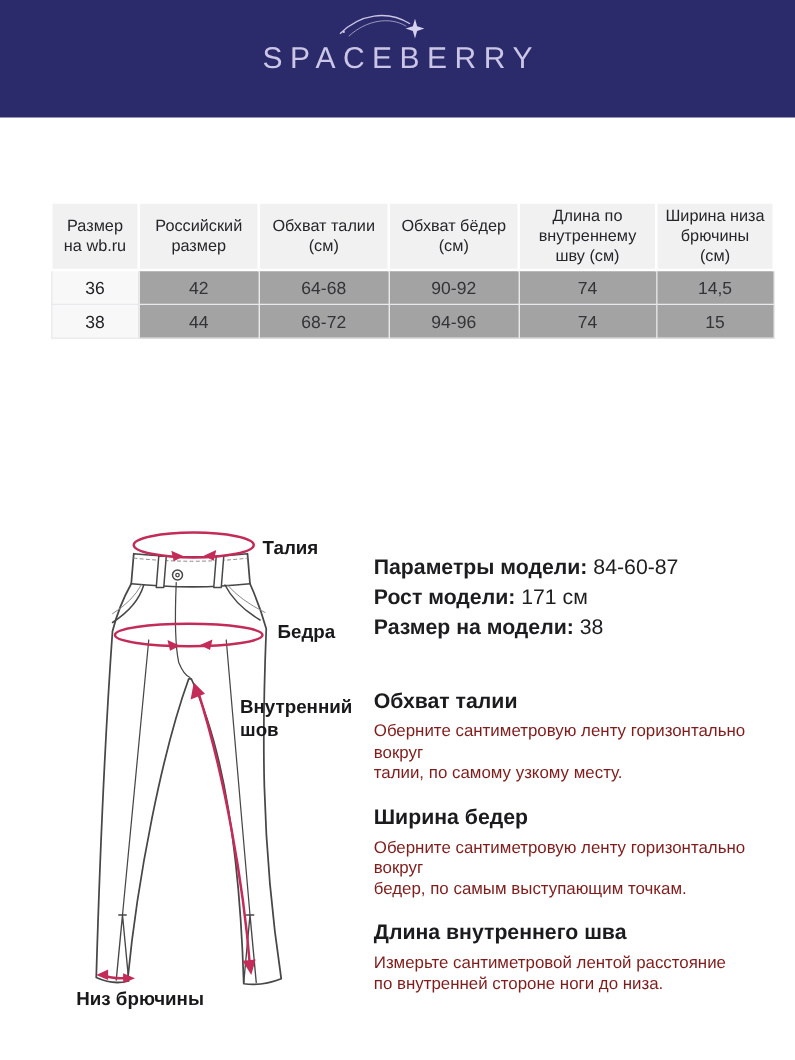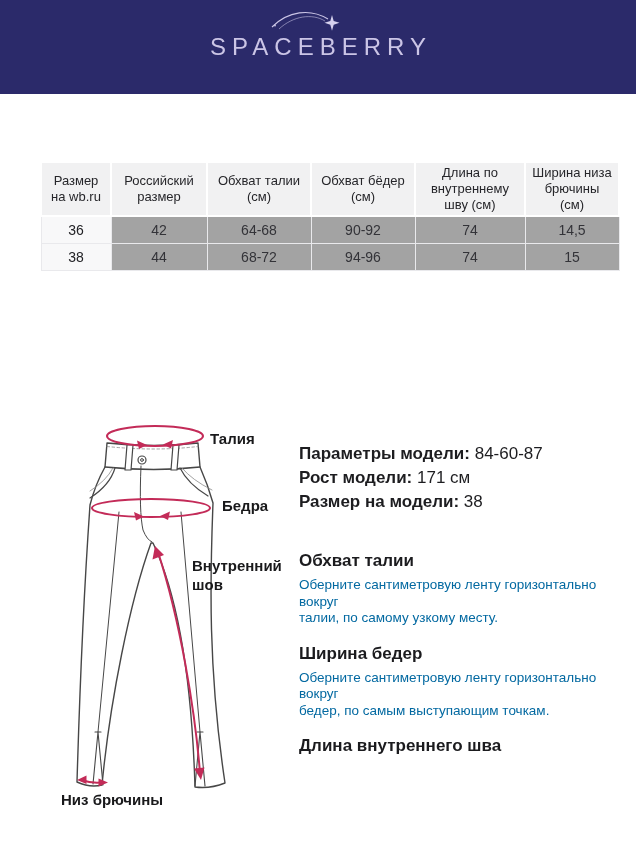--- a/index.html
+++ b/index.html
@@ -53,21 +53,21 @@
   .model-line{font-size:17px;line-height:24px;color:#1d1d20;}
   .model-line .lab{font-weight:700;}
   .model-line .val{font-weight:400;}
   .guide{margin:0;}
   .guide-1{margin-top:36px;}
   .guide-2,.guide-3{margin-top:16px;}
   .guide h3{
     margin:0;font-size:17px;line-height:22px;font-weight:700;color:#1b1b1e;
   }
   .guide p{
-    margin:5px 0 0 0;font-size:13.5px;line-height:16.5px;color:#0369a1;
+    margin:5px 0 0 0;font-size:13.5px;line-height:16.5px;color:#7f1d1d;
     white-space:pre-line;
   }
 </style>
 </head>
 <body>
 
 <div class="header">
   <svg class="comet" viewBox="0 0 84 32">
     <path d="M4,23 C20,7 42,4 60,15" fill="none" stroke="#cbc5e6" stroke-width="1.1"></path>
     <path d="M11,25 C25,12 44,9 57,17" fill="none" stroke="#cbc5e6" stroke-width="0.7" opacity="0.8"></path>
@@ -211,14 +211,16 @@
     <p>Оберните сантиметровую ленту горизонтально вокруг
 талии, по самому узкому месту.</p>
   </div>
   <div class="guide guide-2">
     <h3>Ширина бедер</h3>
     <p>Оберните сантиметровую ленту горизонтально вокруг
 бедер, по самым выступающим точкам.</p>
   </div>
   <div class="guide guide-3">
     <h3>Длина внутреннего шва</h3>
+    <p>Измерьте сантиметровой лентой расстояние
+по внутренней стороне ноги до низа.</p>
   </div>
 </div>
 
 </body></html>

